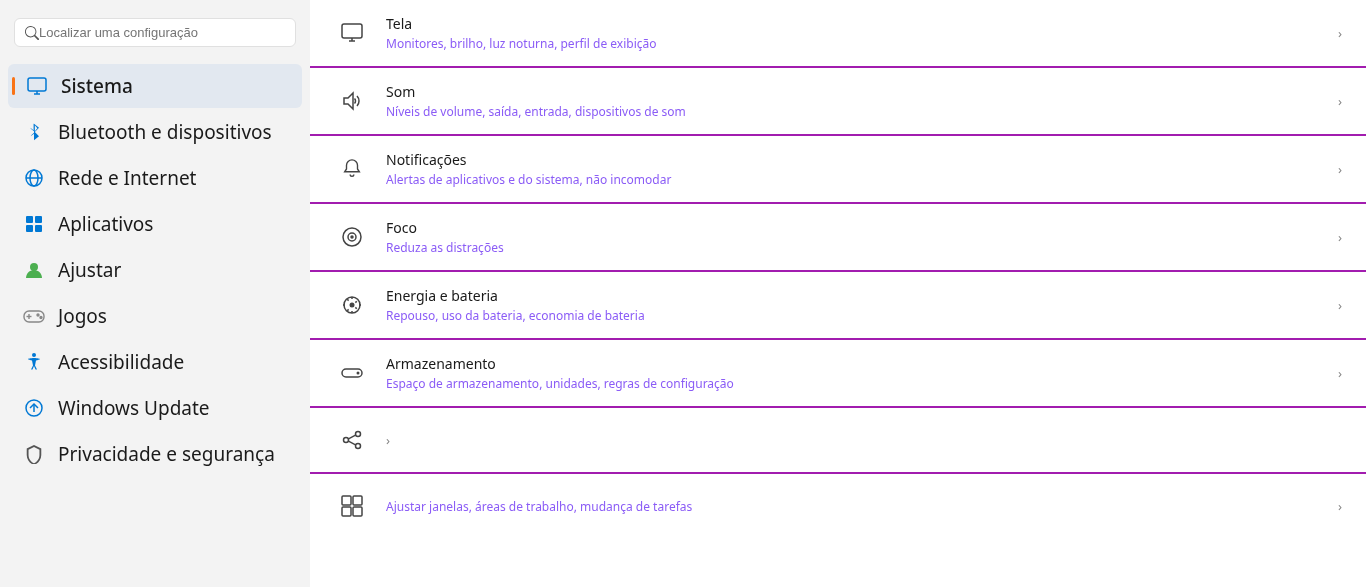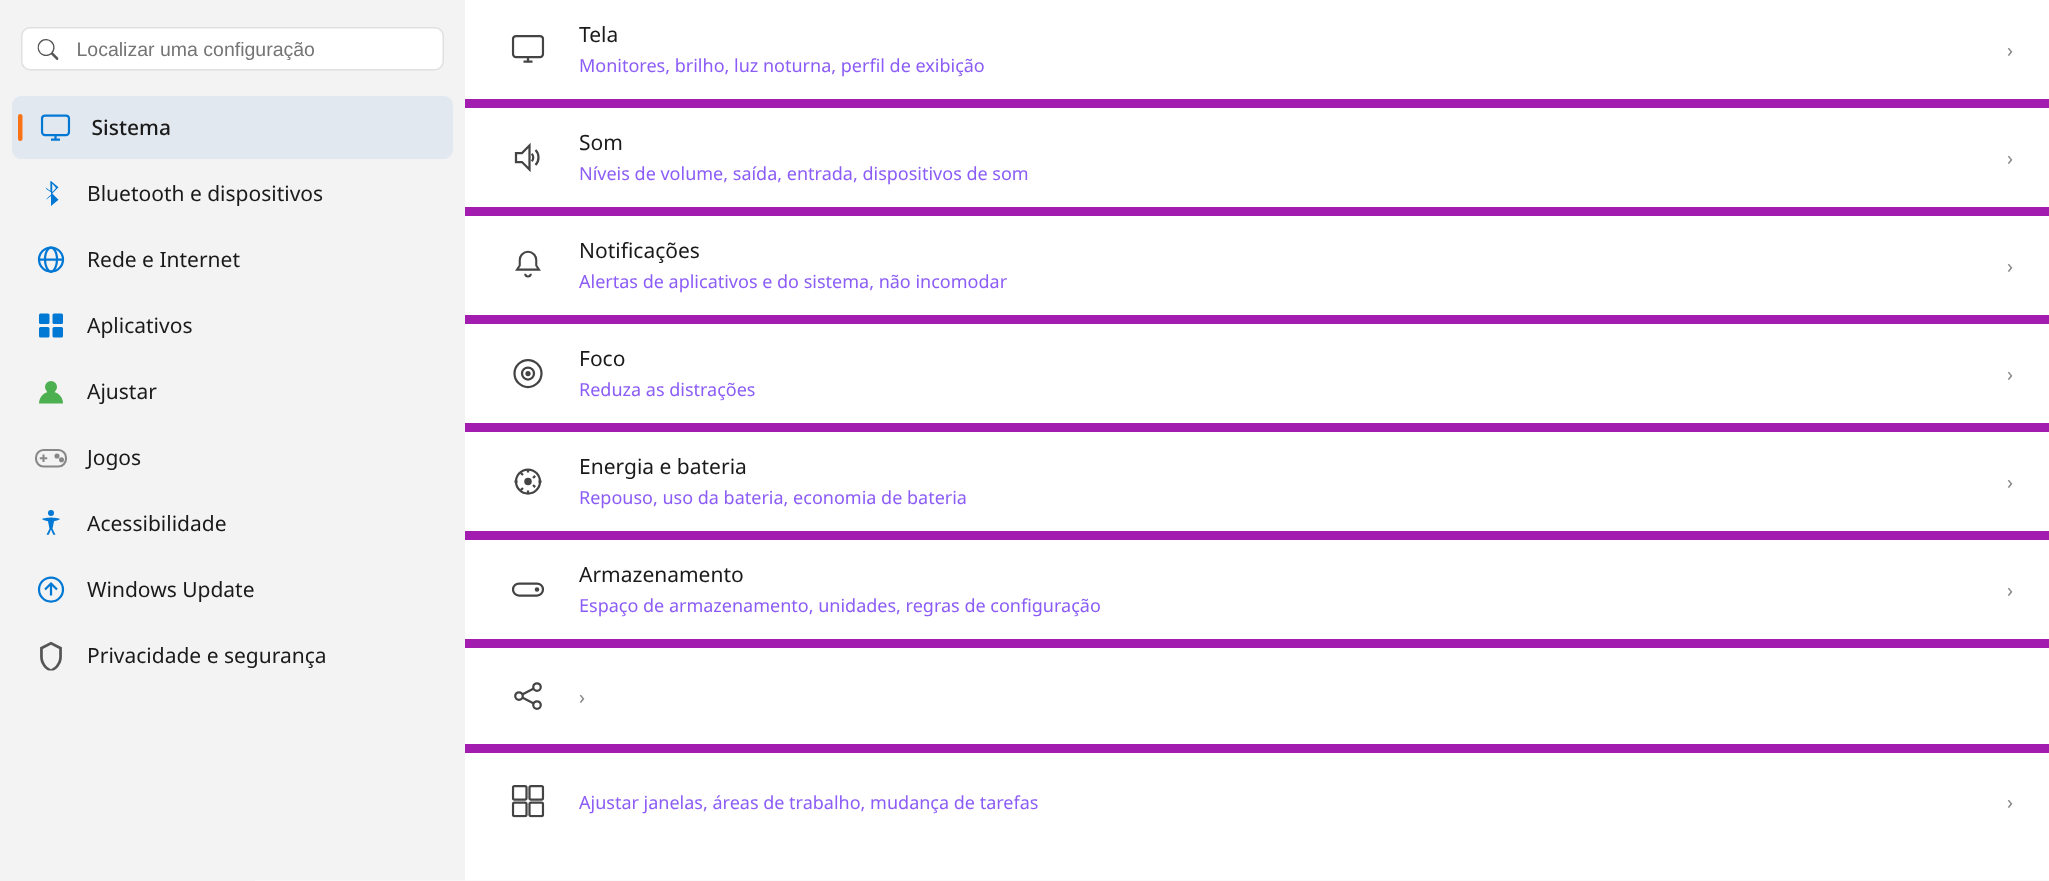--- a/index.html
+++ b/index.html
@@ -23,21 +23,21 @@
     }
 
     .search-box {
       margin: 6px 14px 16px 14px;
       display: flex;
       align-items: center;
       background: #ffffff;
       border: 1px solid #e0e0e0;
       border-radius: 6px;
       padding: 6px 10px;
-      gap: 12px;
+      gap: 0;
     }
 
     .search-box input {
       border: none;
       outline: none;
       background: transparent;
       font-size: 13px;
       color: #555;
       width: 100%;
     }
@@ -49,21 +49,21 @@
     }
 
     .nav-item {
       display: flex;
       align-items: center;
       gap: 12px;
       padding: 9px 14px;
       cursor: pointer;
       border-radius: 6px;
       margin: 1px 8px;
-      font-size: 14px;
+      font-size: 19px;
       color: #1a1a1a;
     }
 
     .nav-item.active {
       background: #e2e8f0;
       font-weight: 500;
     }
 
     .nav-item .icon-wrap {
       width: 24px;
@@ -107,21 +107,21 @@
     .settings-list {
       display: flex;
       flex-direction: column;
     }
 
     .settings-item {
       display: flex;
       align-items: center;
       gap: 16px;
       padding: 14px 24px;
-      border-bottom: 6px solid #a21caf;
+      border-bottom: 2px solid #a21caf;
       cursor: pointer;
       background: #ffffff;
       transition: background 0.15s;
     }
 
     .settings-item:last-child {
       border-bottom: none;
     }
 
     .settings-icon {

